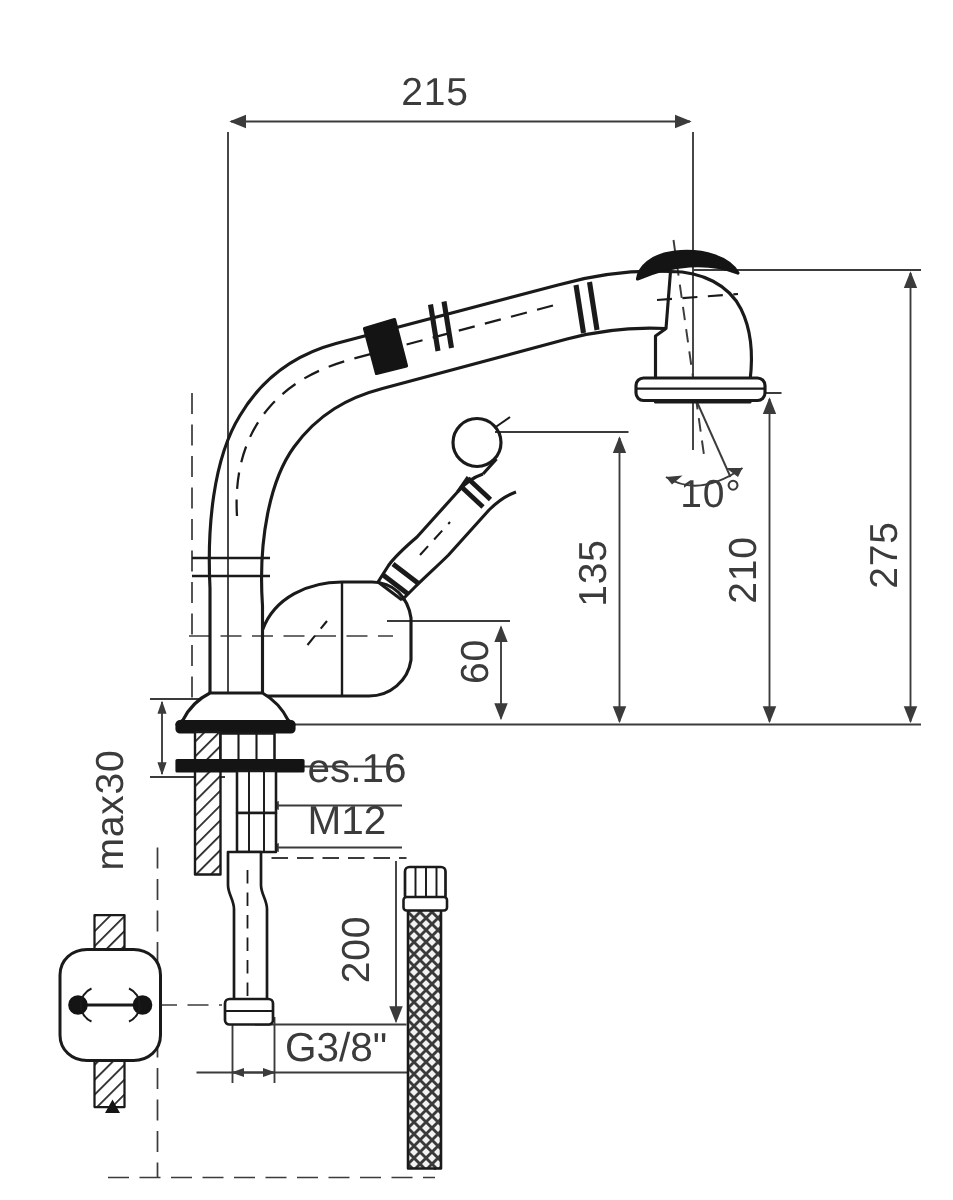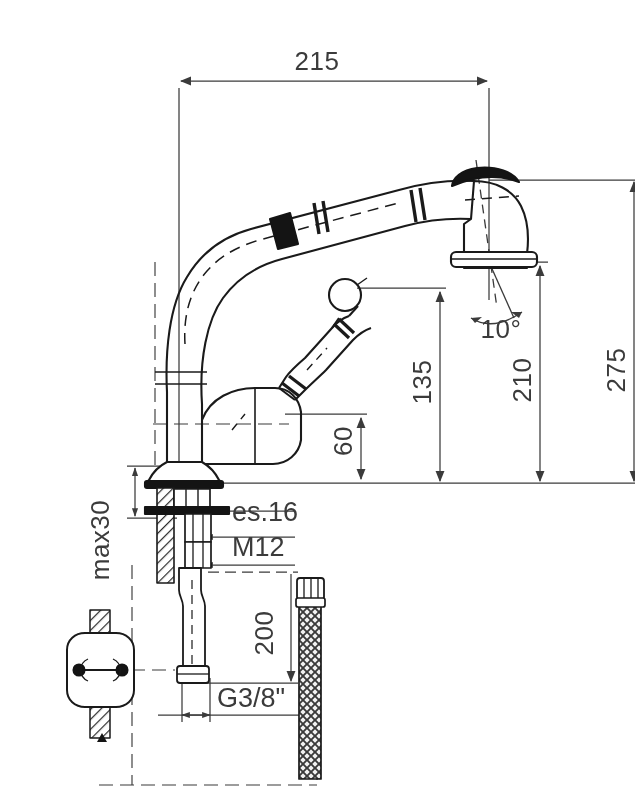--- a/index.html
+++ b/index.html
@@ -2,21 +2,21 @@
 <html><head>
 <meta charset="utf-8">
 <title>Faucet Technical Drawing</title>
 <style>
   html,body{margin:0;padding:0;background:#ffffff;}
   body{
     width:635px;height:800px;overflow:hidden;
     font-family:"Liberation Sans", sans-serif;
     color:#1a1a1a;
   }
-  #sheet{position:relative;width:519px;height:800px;background:#fff;margin-left:27px;}
+  #sheet{position:relative;width:519px;height:800px;background:#fff;}
   #sheet svg{position:absolute;left:0;top:0;}
   .dimtext{
     font-family:"Liberation Sans", sans-serif;
     font-size:26px; fill:#3b3b3b; letter-spacing:0.5px;
   }
   .lbl{font-family:"Liberation Sans", sans-serif;font-size:27px;fill:#3b3b3b;}
 </style>
 </head>
 <body>
 

